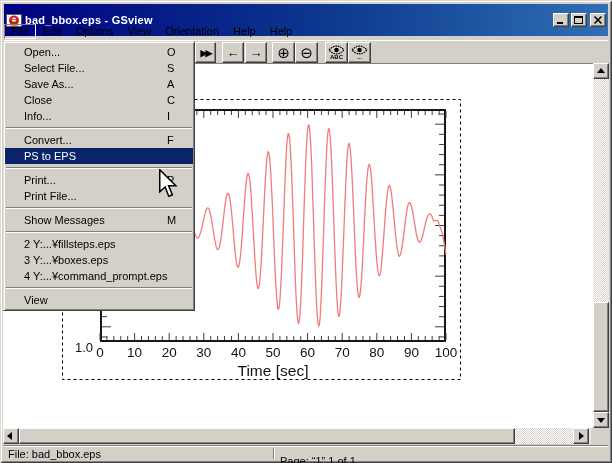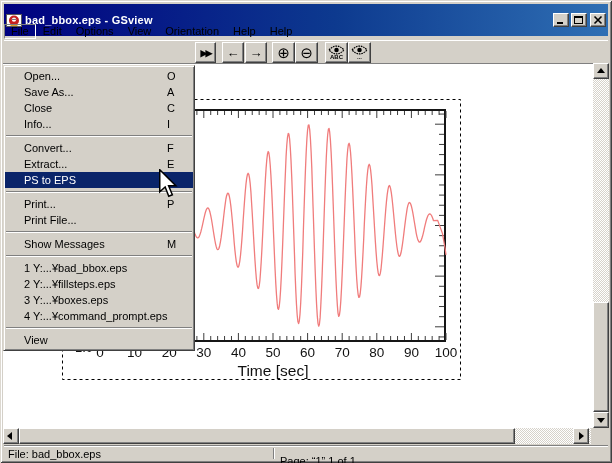--- a/index.html
+++ b/index.html
@@ -88,21 +88,20 @@
   .status-page{position:absolute;left:276px;top:9px;}
   .status-div{position:absolute;left:269px;top:2px;bottom:1px;width:2px;
     border-left:1px solid #808080;border-right:1px solid #fff;}
   
   .filemenu{
     position:absolute;left:3px;top:41px;width:192px;
     background:#d4d0c8;padding:2px 1px;z-index:10;
     border:1px solid;border-color:#dcd8d0 #404040 #404040 #dcd8d0;
     box-shadow: inset 1px 1px 0 #fff, inset -1px -1px 0 #808080;
     font-size:11px;
-    margin-top:24px;
   }
   .mi{position:relative;height:16px;line-height:16px;padding-left:19px;color:#000;white-space:nowrap;}
   .mi .accel{position:absolute;left:162px;top:0;}
   .mi.hl{background:#0a246a;color:#fff;}
   .msep{height:0;border-top:1px solid #808080;border-bottom:1px solid #fff;margin:3px 1px;}
   
   .cursor{position:absolute;left:158px;top:169px;width:20px;height:30px;z-index:20;pointer-events:none;}
 </style>
 </head>
 <body>
@@ -377,34 +376,33 @@
   </div>
 
   <div class="statusbar">
     <span class="status-file">File: bad_bbox.eps</span>
     <span class="status-div"></span>
     <span class="status-page">Page: “1”  1 of 1</span>
   </div>
 
   <div class="filemenu" id="filemenu">
       <div class="mi"><span>Open...</span><span class="accel">O</span></div>
+      <div class="mi"><span>Select File...</span><span class="accel">S</span></div>
       <div class="mi"><span>Save As...</span><span class="accel">A</span></div>
       <div class="mi"><span>Close</span><span class="accel">C</span></div>
       <div class="mi"><span>Info...</span><span class="accel">I</span></div>
       <div class="msep"></div>
       <div class="mi"><span>Convert...</span><span class="accel">F</span></div>
-      <div class="mi"><span>Extract...</span><span class="accel">E</span></div>
       <div class="mi hl"><span>PS to EPS</span></div>
       <div class="msep"></div>
       <div class="mi"><span>Print...</span><span class="accel">P</span></div>
       <div class="mi"><span>Print File...</span></div>
       <div class="msep"></div>
       <div class="mi"><span>Show Messages</span><span class="accel">M</span></div>
       <div class="msep"></div>
-      <div class="mi"><span>1 Y:...¥bad_bbox.eps</span></div>
       <div class="mi"><span>2 Y:...¥fillsteps.eps</span></div>
       <div class="mi"><span>3 Y:...¥boxes.eps</span></div>
       <div class="mi"><span>4 Y:...¥command_prompt.eps</span></div>
       <div class="msep"></div>
       <div class="mi"><span>View</span></div>
     </div>
 
   <div class="cursor">
     <svg width="20" height="30" viewBox="0 0 13 20">
       <path d="M1,0.5 L1,15.2 L4.6,12 L7.0,18.2 L9.4,17.2 L6.9,11.2 L11.7,11.2 Z" fill="#fff" stroke="#000" stroke-width="1"></path>

